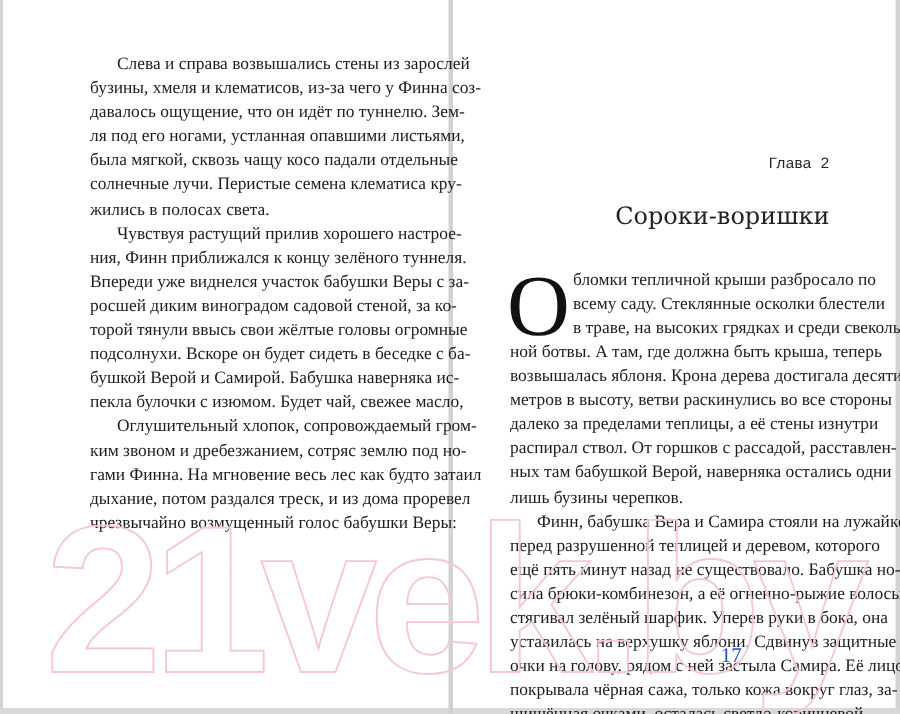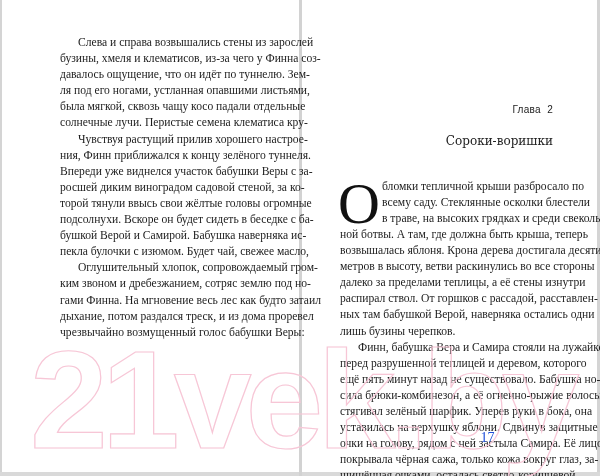--- a/index.html
+++ b/index.html
@@ -32,21 +32,21 @@
   .line.last { text-align-last: left; }
   .line.indent { padding-left: 18px; }
 
   .chapter-label {
     position: absolute; right: 44px; top: 104px;
     font-family: Liberation Sans, sans-serif; font-size: 10px; letter-spacing: 0.3px;
     color: #222;
   }
   .chapter-title {
     position: absolute; right: 44px; top: 134px;
-    font-family: "DejaVu Serif", serif; font-size: 12px;
+    font-family: "DejaVu Serif", serif; font-size: 16px;
     color: #222;
   }
   .dropcap {
     position: absolute; left: 36px; top: 179px;
     font-size: 58px; line-height: 50px; font-weight: normal;
     color: #111; font-family: "Liberation Serif", serif;
   }
   .dropcap-lines { position: absolute; left: 80px; top: 179px; width: 170px; font-size: 11.6px; line-height: 16.1px; }
   .page-number {
     position: absolute; left: 0; width: 295px; top: 430px;
@@ -65,20 +65,21 @@
   <div class="gutter"></div>
 
   <div class="page page-left">
     <div class="text-block left-body">
       <span class="line indent">Слева и справа возвышались стены из зарослей</span>
       <span class="line">бузины, хмеля и клематисов, из-за чего у Финна соз-</span>
       <span class="line">давалось ощущение, что он идёт по туннелю. Зем-</span>
       <span class="line">ля под его ногами, устланная опавшими листьями,</span>
       <span class="line">была мягкой, сквозь чащу косо падали отдельные</span>
       <span class="line">солнечные лучи. Перистые семена клематиса кру-</span>
+      <span class="line last">жились в полосах света.</span>
       <span class="line indent">Чувствуя растущий прилив хорошего настрое-</span>
       <span class="line">ния, Финн приближался к концу зелёного туннеля.</span>
       <span class="line">Впереди уже виднелся участок бабушки Веры с за-</span>
       <span class="line">росшей диким виноградом садовой стеной, за ко-</span>
       <span class="line">торой тянули ввысь свои жёлтые головы огромные</span>
       <span class="line">подсолнухи. Вскоре он будет сидеть в беседке с ба-</span>
       <span class="line">бушкой Верой и Самирой. Бабушка наверняка ис-</span>
       <span class="line">пекла булочки с изюмом. Будет чай, свежее масло,</span>
       <span class="line indent">Оглушительный хлопок, сопровождаемый гром-</span>
       <span class="line">ким звоном и дребезжанием, сотряс землю под но-</span>

